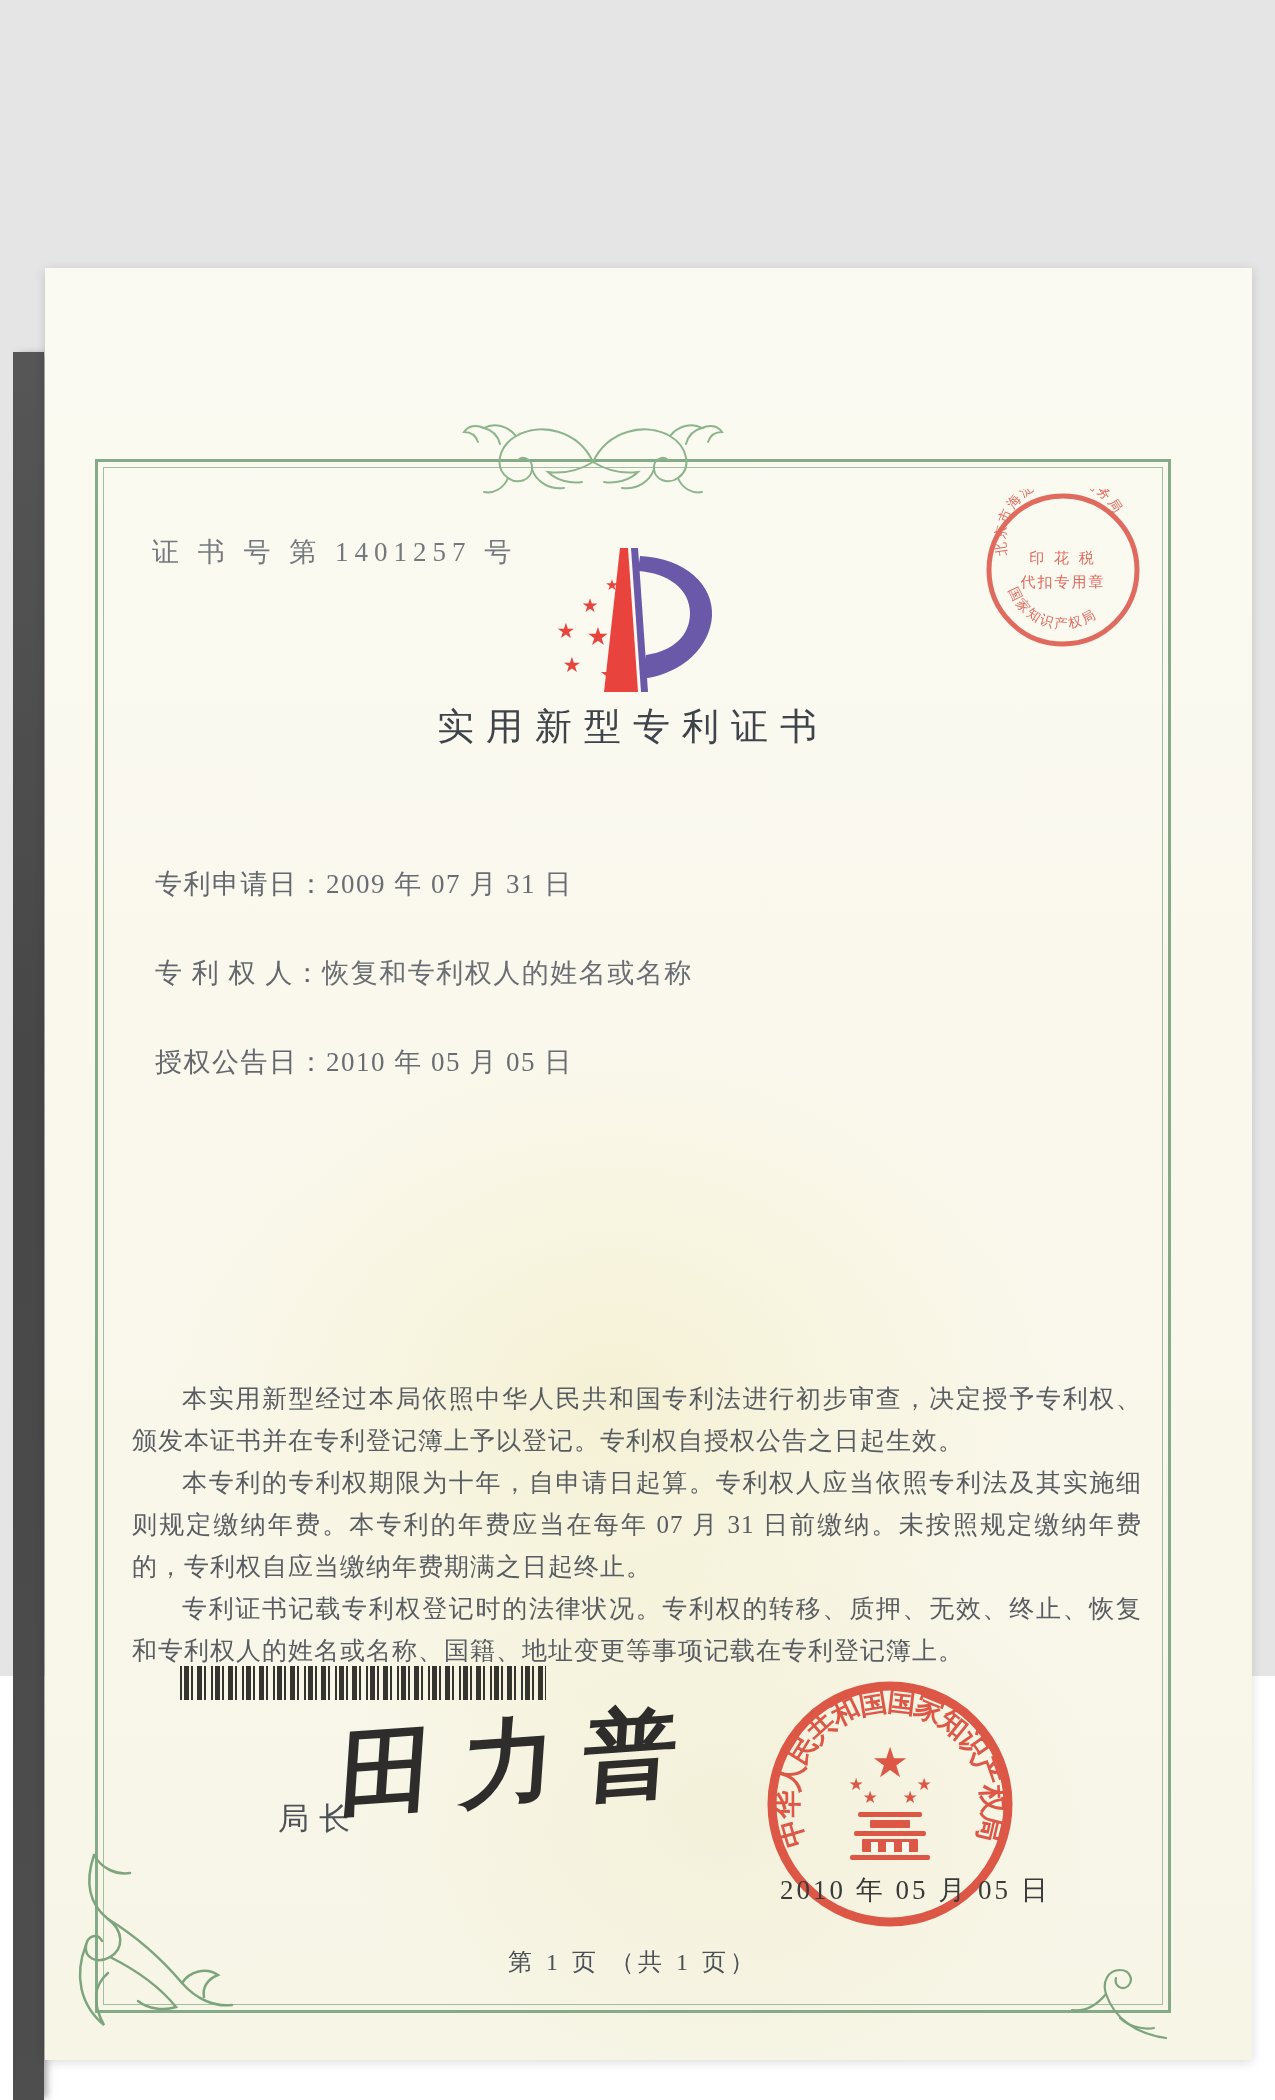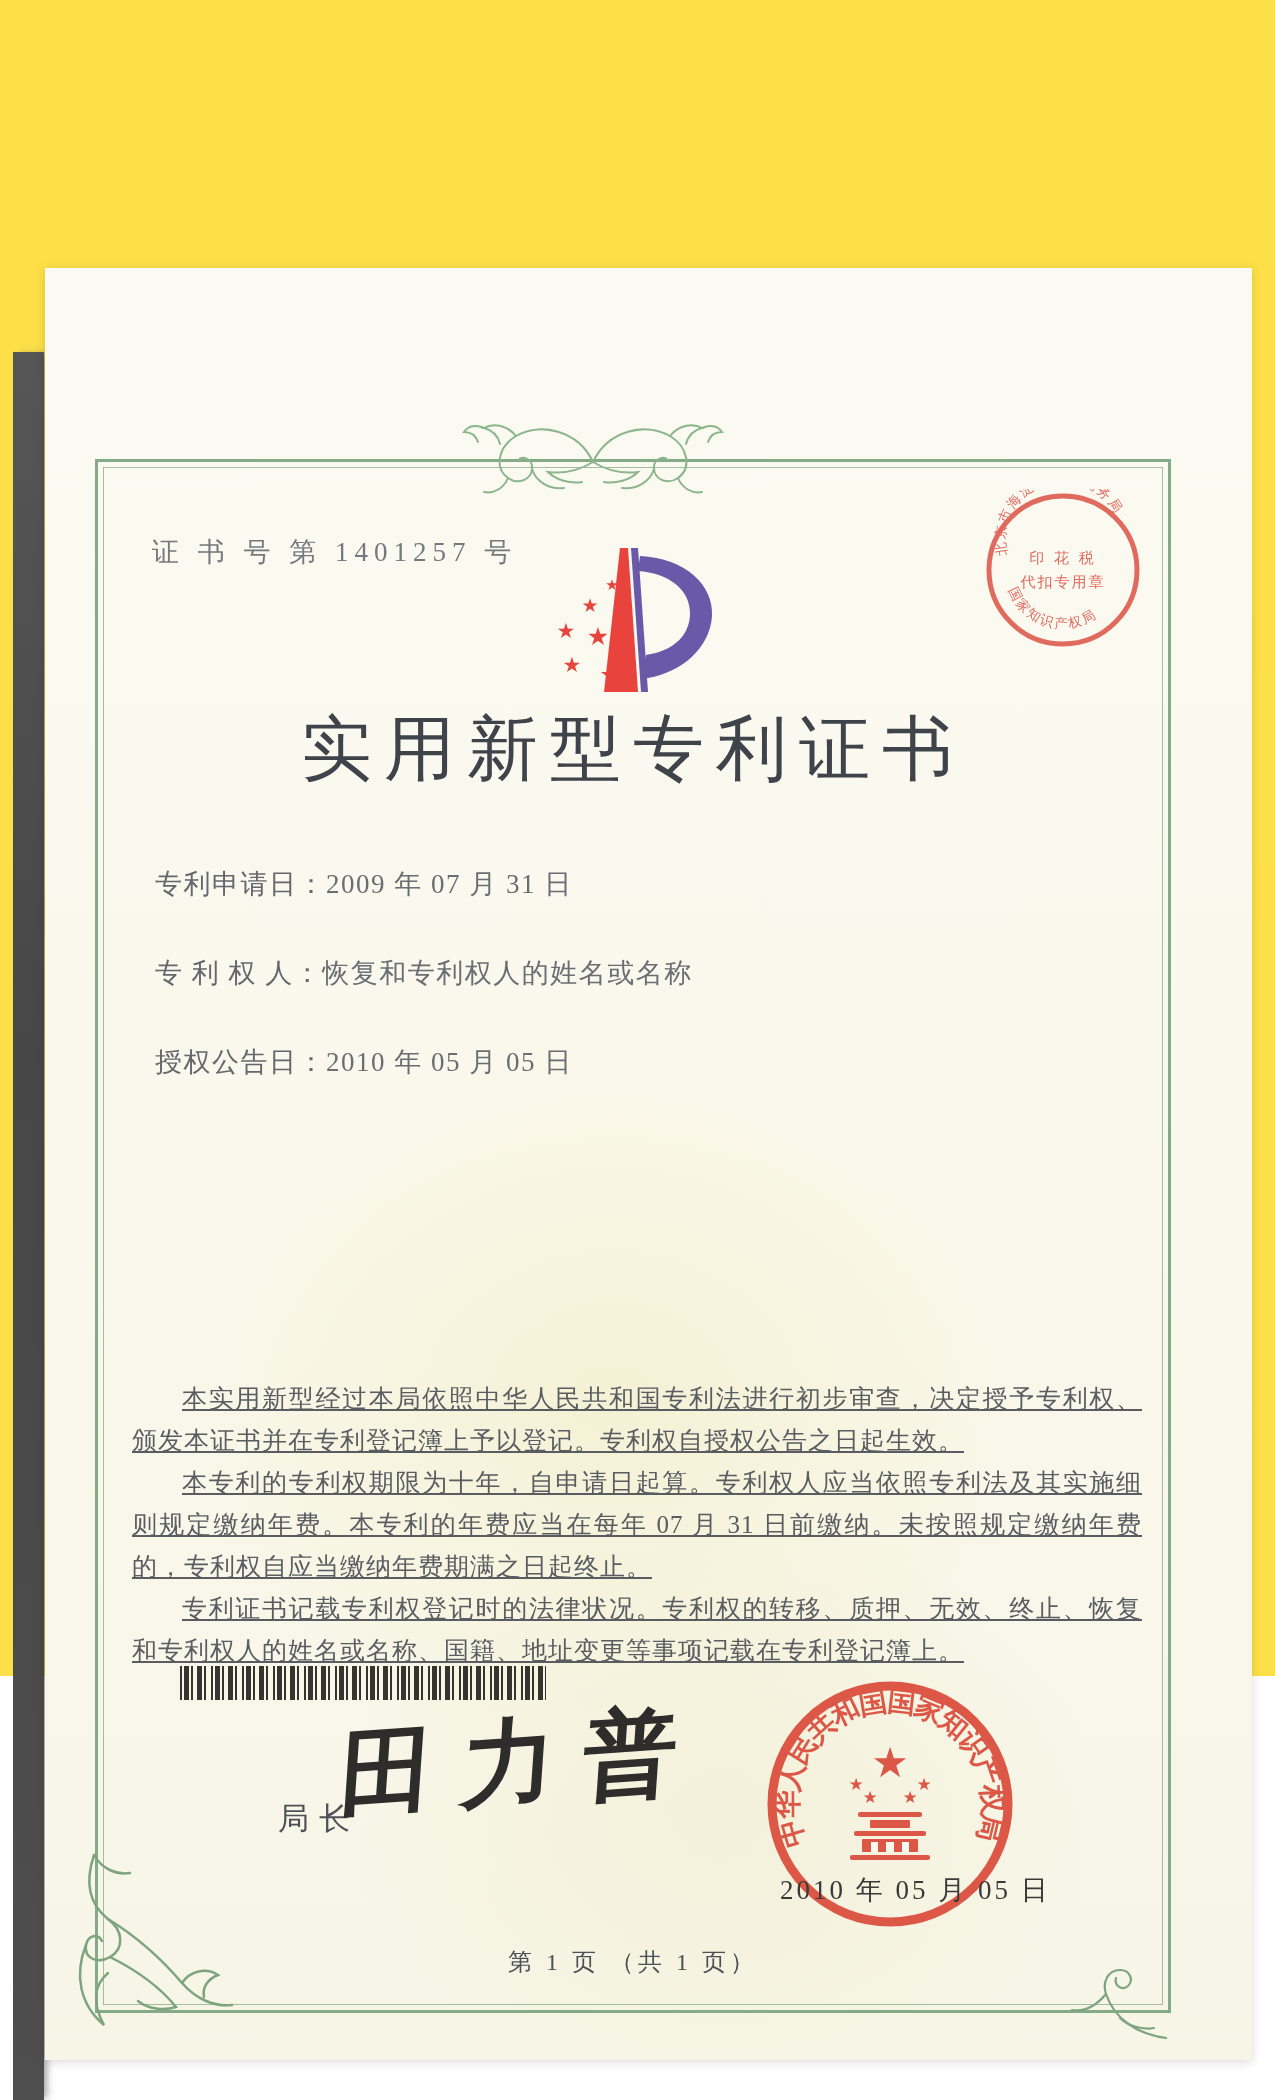--- a/index.html
+++ b/index.html
@@ -1,18 +1,18 @@
 <!DOCTYPE html>
 <html><head>
 <meta charset="utf-8">
 <style>
   * { margin:0; padding:0; box-sizing:border-box; }
   html,body { width:1275px; height:2100px; background:#ffffff; overflow:hidden;
               font-family:"Liberation Serif","DejaVu Serif",serif; }
-  #page { position:relative; width:1275px; height:1676px; background:#fde047; }
+  #page { position:relative; width:1275px; height:1676px; background:#e5e5e5; }
 
   .photo-band { position:absolute; left:13px; top:352px; width:31px; height:1748px;
                 background:linear-gradient(180deg,#565656,#474747 40%,#4e4e4e);
                 box-shadow:5px 0 7px -2px rgba(90,90,90,.55); }
 
   .paper { position:absolute; left:45px; top:268px; width:1207px; height:1792px;
            background:
              radial-gradient(ellipse 620px 520px at 47% 63%, rgba(242,236,196,.55), rgba(242,236,196,0) 72%),
              radial-gradient(ellipse 540px 420px at 56% 86%, rgba(238,233,200,.45), rgba(238,233,200,0) 70%),
              linear-gradient(180deg,#fbfaf2 0%,#faf8ec 55%,#f7f5e6 100%);
@@ -22,30 +22,30 @@
                  border:3px solid #85aa87; }
   .frame-inner { position:absolute; left:5px; top:5px; right:5px; bottom:5px;
                  border:1px solid #a3bda0; }
 
   .cert-number { position:absolute; left:152px; top:534px; font-size:27px; letter-spacing:6px;
                  color:#75797d; }
 
   .logo { position:absolute; left:534px; top:542px; }
 
   .title { position:absolute; left:95px; top:702px; width:1076px; text-align:center;
-           font-size:71px; letter-spacing:12px; color:#3f434a; }
+           font-size:37px; letter-spacing:12px; color:#3f434a; }
 
   .fields { position:absolute; left:155px; top:866px; width:920px; }
   .field-row { height:36px; line-height:36px; margin-bottom:53px; font-size:27px;
                color:#64686d; letter-spacing:1.5px; white-space:pre; }
   .field-row .val { color:#6a6e73; }
 
   .paras { position:absolute; left:132px; top:1378px; width:1010px; }
   .paras p { margin:0; text-indent:2em; font-size:25px; line-height:42px;
-             text-align:justify; color:#595d62; letter-spacing:1px;text-decoration:underline; }
+             text-align:justify; color:#595d62; letter-spacing:1px; }
 
   .barcode { position:absolute; left:180px; top:1666px; width:366px; height:34px;
              background:repeating-linear-gradient(90deg,
                #35342e 0 2px,  transparent 2px 4px,
                #35342e 4px 9px, transparent 9px 11px,
                #35342e 11px 13px, transparent 13px 17px,
                #35342e 17px 22px, transparent 22px 24px,
                #35342e 24px 26px, transparent 26px 31px); }
 
   .sig-title { position:absolute; left:258px; top:1798px; font-size:31px; color:#4e5257;

